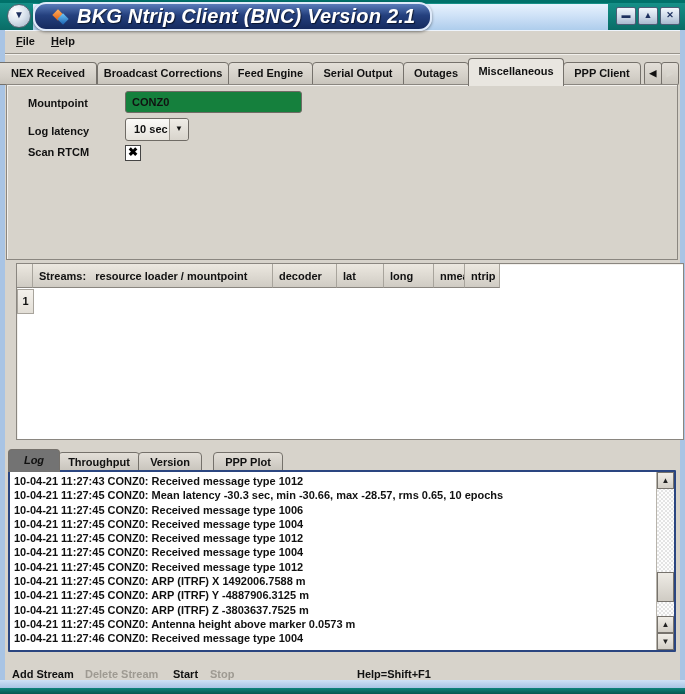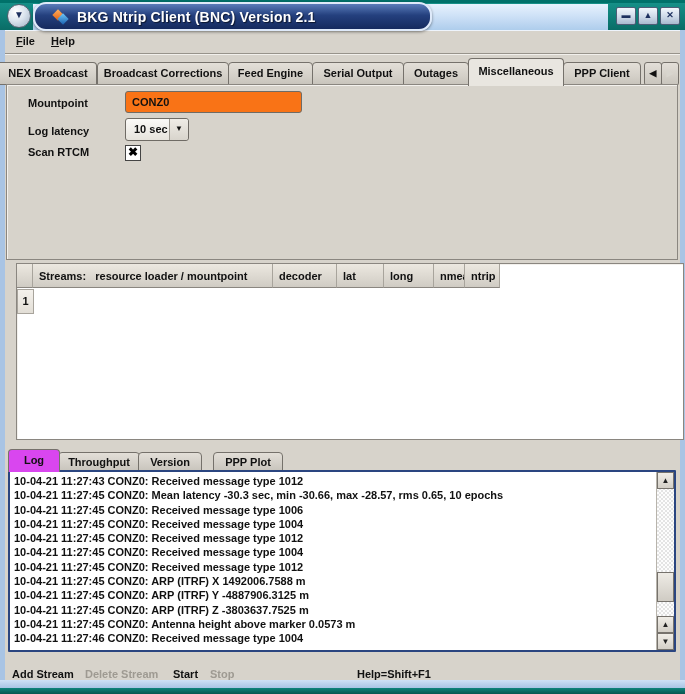--- a/index.html
+++ b/index.html
@@ -24,22 +24,22 @@
     border:1px solid #55606e;color:#1c2f5e;text-align:center;line-height:20px;font-size:10px;cursor:pointer;}
   .caption-pill{position:absolute;left:33px;top:2px;width:395px;height:25px;border-radius:13px;
     background:linear-gradient(180deg,#5a7cba 0%,#24407e 45%,#152a5e 100%);
     border:2px solid #dfeafa;box-shadow:0 1px 3px rgba(0,0,0,.45);
     display:flex;align-items:center;}
   .caption-pill .app-icon{margin-left:18px;width:16px;height:16px;position:relative;}
   .app-icon .d1{position:absolute;left:1px;top:2px;width:8px;height:8px;transform:rotate(45deg);
     background:linear-gradient(135deg,#ffb060,#e06010);}
   .app-icon .d2{position:absolute;left:6px;top:6px;width:8px;height:8px;transform:rotate(45deg);
     background:linear-gradient(135deg,#70c8f8,#1860b0);}
-  .caption-text{color:#fff;font-size:14px;margin-left:8px;letter-spacing:.2px;
-    text-shadow:1px 1px 1px rgba(0,0,0,.6);white-space:nowrap;}
+  .caption-text{color:#fff;font-size:20px;margin-left:8px;letter-spacing:.2px;
+    text-shadow:1px 1px 1px rgba(0,0,0,.6);white-space:nowrap;font-style:italic;}
   .winbtn{position:absolute;top:7px;width:18px;height:16px;
     background:linear-gradient(180deg,#f2f7fd 0%,#cdd9e8 55%,#a9bacf 100%);
     border:1px solid #4e5d76;border-radius:2px;color:#1c2f5e;
     font-size:9px;line-height:14px;text-align:center;cursor:pointer;}
   
   .menubar{position:absolute;left:5px;top:30px;width:675px;height:23px;
     border-bottom:1px solid #97938b;box-shadow:0 1px 0 #f2f0ec;}
   .menu-item{position:absolute;top:3px;padding:2px 6px;cursor:pointer;}
   .menu-item::first-letter{text-decoration:underline;}
   
@@ -49,21 +49,21 @@
   .tab.sel{top:58px;height:27px;line-height:24px;background:#e9e6e0;border-bottom:none;z-index:5;}
   .tab-arrow{position:absolute;top:62px;width:16px;height:22px;
     background:linear-gradient(180deg,#e3dfd8,#c8c4bc);border:1px solid #75716b;border-radius:3px;
     text-align:center;line-height:20px;font-size:9px;cursor:pointer;}
   .tab-arrow.dim{color:#d8d5ce;}
   
   .pane{position:absolute;left:6px;top:84px;width:670px;height:174px;
     border:1px solid #8a8680;box-shadow:inset 1px 1px 0 #f3f1ed;}
   .field-label{position:absolute;white-space:nowrap;}
   .text-input{position:absolute;left:125px;top:91px;width:163px;height:20px;
-    border:1px solid #6f6b65;border-radius:3px;background:#f97316;
+    border:1px solid #6f6b65;border-radius:3px;background:#15803d;
     font-family:"Liberation Sans",sans-serif;font-weight:bold;font-size:11px;padding:0 6px;color:#111;}
   .combo{position:absolute;left:125px;top:118px;width:62px;height:21px;
     border:1px solid #6f6b65;border-radius:3px;background:linear-gradient(180deg,#fbfaf8,#e6e3dc);
     display:flex;cursor:pointer;}
   .combo .val{flex:1;line-height:21px;padding-left:8px;}
   .combo .arrow-box{width:18px;border-left:1px solid #9a968e;text-align:center;line-height:20px;font-size:8px;
     background:linear-gradient(180deg,#efece6,#d8d4cc);border-radius:0 3px 3px 0;}
   .checkbox{position:absolute;left:125px;top:145px;width:14px;height:14px;background:#fff;
     border:1px solid #444;text-align:center;line-height:13px;font-size:12px;cursor:pointer;color:#000;}
   
@@ -75,21 +75,21 @@
     line-height:24px;padding-left:6px;white-space:pre;overflow:hidden;box-sizing:border-box;}
   .vhead{position:absolute;left:0;top:25px;width:15px;height:23px;
     background:linear-gradient(180deg,#f4f1ec,#e2ded6);border:1px solid #a8a49c;
     text-align:center;line-height:23px;}
   .trow{position:absolute;left:0;top:25px;width:666px;height:24px;display:flex;}
   .tcell{line-height:24px;padding-left:7px;white-space:nowrap;overflow:hidden;box-sizing:border-box;}
   
   .ltab{position:absolute;top:452px;height:18px;line-height:18px;text-align:center;
     background:linear-gradient(180deg,#e3dfd8,#c8c4bc);border:1px solid #75716b;
     border-radius:4px 4px 0 0;cursor:pointer;}
-  .ltab.sel{top:449px;height:22px;line-height:20px;background:#d946ef;border-bottom:none;z-index:5;}
+  .ltab.sel{top:449px;height:22px;line-height:20px;background:#737373;border-bottom:none;z-index:5;font-style:italic;}
   
   .logarea{position:absolute;left:8px;top:470px;width:664px;height:178px;background:#fff;
     border:2px solid #2a4580;border-radius:1px;box-sizing:content-box;}
   .loglines{position:absolute;left:4px;top:2px;width:638px;height:174px;overflow:hidden;}
   .logline{height:14.3px;line-height:14.3px;white-space:nowrap;}
   .sbar{position:absolute;right:0;top:0;width:17px;height:178px;
     background:
       linear-gradient(45deg,#e4e4e4 25%,transparent 25%,transparent 75%,#e4e4e4 75%),
       linear-gradient(45deg,#e4e4e4 25%,transparent 25%,transparent 75%,#e4e4e4 75%),#fdfdfd;
     background-size:4px 4px;background-position:0 0,2px 2px;border-left:1px solid #b8b4ac;}
@@ -136,21 +136,21 @@
   </div>
   <div class="winbtn" style="left:660px;">
     <span>✕</span>
   </div>
 
   <div class="menubar">
     <span class="menu-item" style="left:5px;">File</span>
     <span class="menu-item" style="left:40px;">Help</span>
   </div>
 
-  <div class="tab" style="left:0px;width:96px;border-left:none;border-radius:0 4px 0 0;">NEX Broadcast</div>
+  <div class="tab" style="left:0px;width:96px;border-left:none;border-radius:0 4px 0 0;">NEX Received</div>
   <div class="tab" style="left:228px;width:83px;">Feed Engine</div>
   <div class="tab" style="left:97px;width:130px;">Broadcast Corrections</div>
   <div class="tab" style="left:312px;width:90px;">Serial Output</div>
   <div class="tab" style="left:403px;width:64px;">Outages</div>
   <div class="tab sel" style="left:468px;width:94px;">Miscellaneous</div>
   <div class="tab" style="left:563px;width:76px;">PPP Client</div>
   <div class="tab-arrow" style="left:644px;">
     <span>◀</span>
   </div>
   <div class="tab-arrow dim" style="left:661px;">

